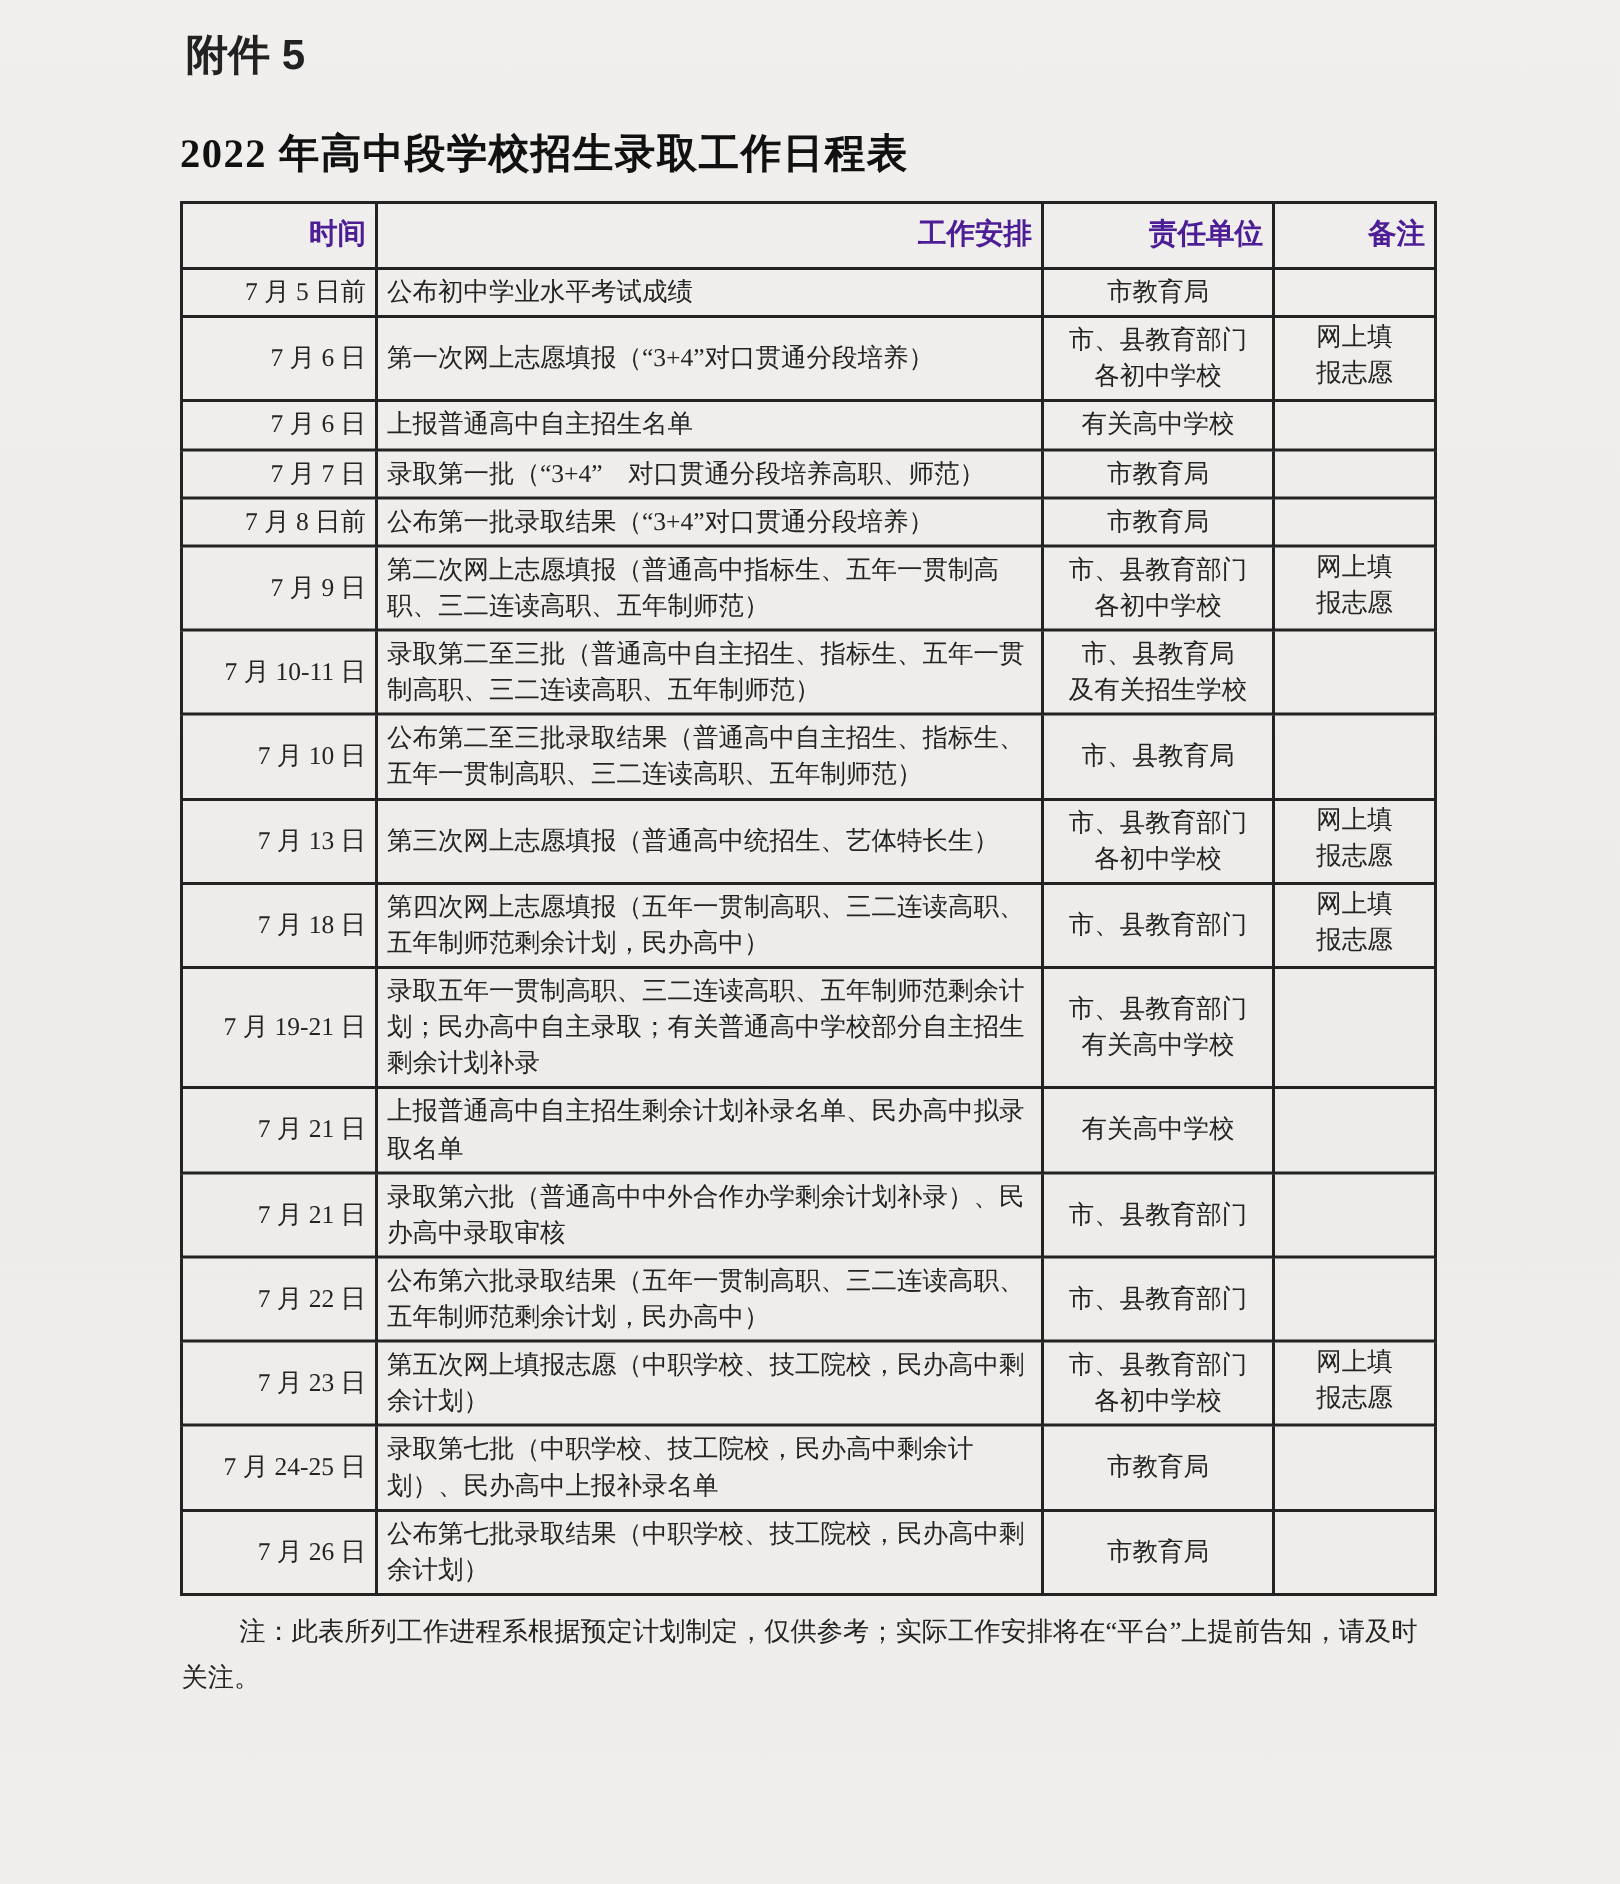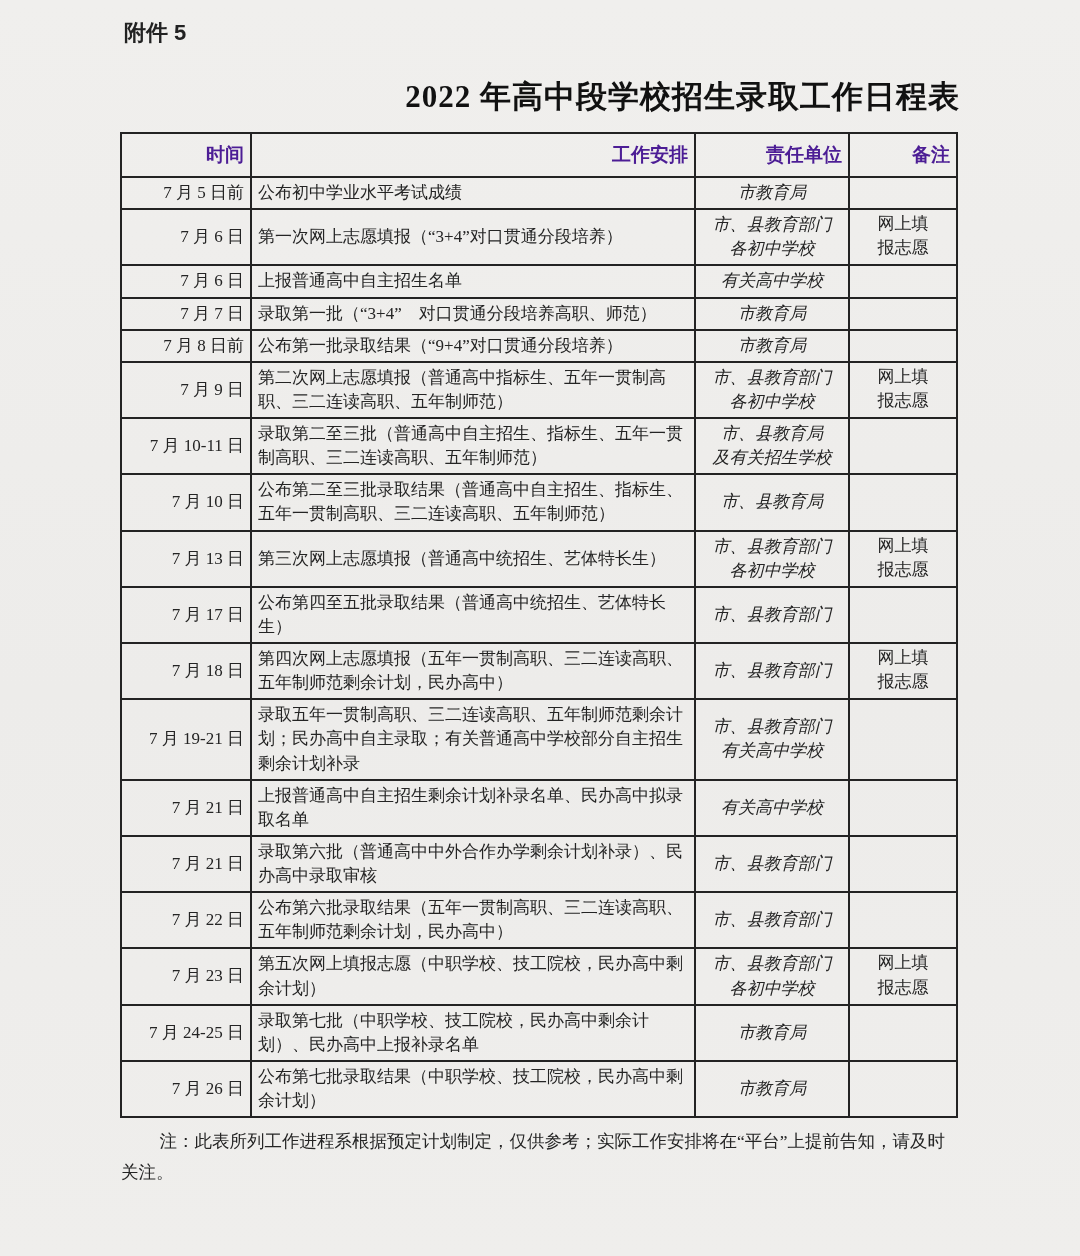--- a/index.html
+++ b/index.html
@@ -17,28 +17,28 @@
     background: linear-gradient(180deg, #f0efed 0%, #edecea 55%, #efeeec 100%);
   }
   .page {
     width: 840px;
     margin: 0 auto;
     padding-top: 18px;
   }
   .attachment-label {
     font-family: "Liberation Sans", sans-serif;
     font-weight: 700;
-    font-size: 22px;
+    font-size: 28px;
     color: #222;
     margin: 0 0 28px 4px;
   }
   .doc-title {
-    text-align: right;
+    text-align: left;
     font-weight: 700;
-    font-size: 31px;
+    font-size: 27px;
     letter-spacing: 1px;
     color: #111;
     margin: 0 0 14px 0;
     font-family: "Liberation Serif", serif;
   }
   table.schedule {
     width: 836px;
     border-collapse: collapse;
     table-layout: fixed;
     background: transparent;
@@ -66,21 +66,20 @@
     font-size: 16.5px;
   }
   td.col-task {
     text-align: left;
     padding-left: 10px;
     padding-right: 8px;
   }
   td.col-unit {
     text-align: center;
     white-space: pre-line;
-    font-style: italic;
   }
   td.col-remark {
     text-align: center;
     white-space: pre-line;
     font-family: Liberation Mono, monospace;
   }
   .footnote {
     width: 838px;
     margin: 8px auto 0 auto;
     font-size: 17.5px;
@@ -135,21 +134,21 @@
       <td class="col-remark"></td>
     </tr>
         <tr>
       <td class="col-time">7 月 7 日</td>
       <td class="col-task">录取第一批（“3+4”　对口贯通分段培养高职、师范）</td>
       <td class="col-unit">市教育局</td>
       <td class="col-remark"></td>
     </tr>
         <tr>
       <td class="col-time">7 月 8 日前</td>
-      <td class="col-task">公布第一批录取结果（“9+4”对口贯通分段培养）</td>
+      <td class="col-task">公布第一批录取结果（“3+4”对口贯通分段培养）</td>
       <td class="col-unit">市教育局</td>
       <td class="col-remark"></td>
     </tr>
         <tr>
       <td class="col-time">7 月 9 日</td>
       <td class="col-task">第二次网上志愿填报（普通高中指标生、五年一贯制高职、三二连读高职、五年制师范）</td>
       <td class="col-unit">市、县教育部门
 各初中学校</td>
       <td class="col-remark">网上填
 报志愿</td>
@@ -169,26 +168,20 @@
     </tr>
         <tr>
       <td class="col-time">7 月 13 日</td>
       <td class="col-task">第三次网上志愿填报（普通高中统招生、艺体特长生）</td>
       <td class="col-unit">市、县教育部门
 各初中学校</td>
       <td class="col-remark">网上填
 报志愿</td>
     </tr>
         <tr>
-      <td class="col-time">7 月 17 日</td>
-      <td class="col-task">公布第四至五批录取结果（普通高中统招生、艺体特长生）</td>
-      <td class="col-unit">市、县教育部门</td>
-      <td class="col-remark"></td>
-    </tr>
-        <tr>
       <td class="col-time">7 月 18 日</td>
       <td class="col-task">第四次网上志愿填报（五年一贯制高职、三二连读高职、五年制师范剩余计划，民办高中）</td>
       <td class="col-unit">市、县教育部门</td>
       <td class="col-remark">网上填
 报志愿</td>
     </tr>
         <tr>
       <td class="col-time">7 月 19-21 日</td>
       <td class="col-task">录取五年一贯制高职、三二连读高职、五年制师范剩余计划；民办高中自主录取；有关普通高中学校部分自主招生剩余计划补录</td>
       <td class="col-unit">市、县教育部门

